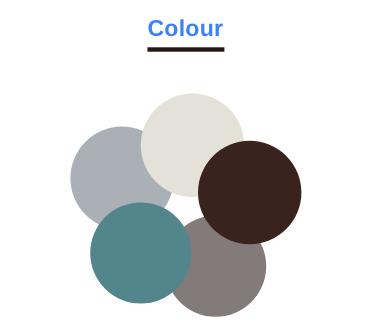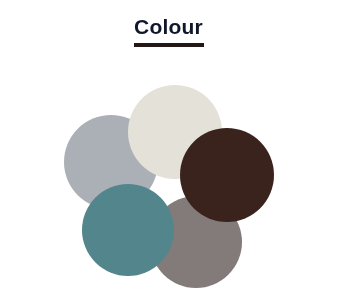--- a/index.html
+++ b/index.html
@@ -57,21 +57,21 @@
     position: absolute;
     border-radius: 50%;
   }
 </style>
 </head>
 <body>
 
 <div class="page" style="background: rgb(255, 255, 255);">
 
   <div class="heading-block">
-    <div class="heading-title" style="color: #0f172a;">Colour</div>
+    <div class="heading-title" style="color: #3b82f6;">Colour</div>
     <div class="heading-rule" style="background: rgb(35, 24, 21);"></div>
   </div>
 
   <div class="swatch-group">
       <div class="swatch" style="left: 64px; top: 115px; width: 94px; height: 94px; background: rgb(170, 176, 181); z-index: 1;"></div>
       <div class="swatch" style="left: 128px; top: 85px; width: 94px; height: 94px; background: rgb(228, 226, 216); z-index: 2;"></div>
       <div class="swatch" style="left: 150px; top: 196px; width: 92px; height: 92px; background: rgb(130, 123, 121); z-index: 3;"></div>
       <div class="swatch" style="left: 82px; top: 184px; width: 92px; height: 92px; background: rgb(83, 133, 140); z-index: 4;"></div>
       <div class="swatch" style="left: 180px; top: 128px; width: 94px; height: 94px; background: rgb(58, 35, 29); z-index: 5;"></div>
     </div>

